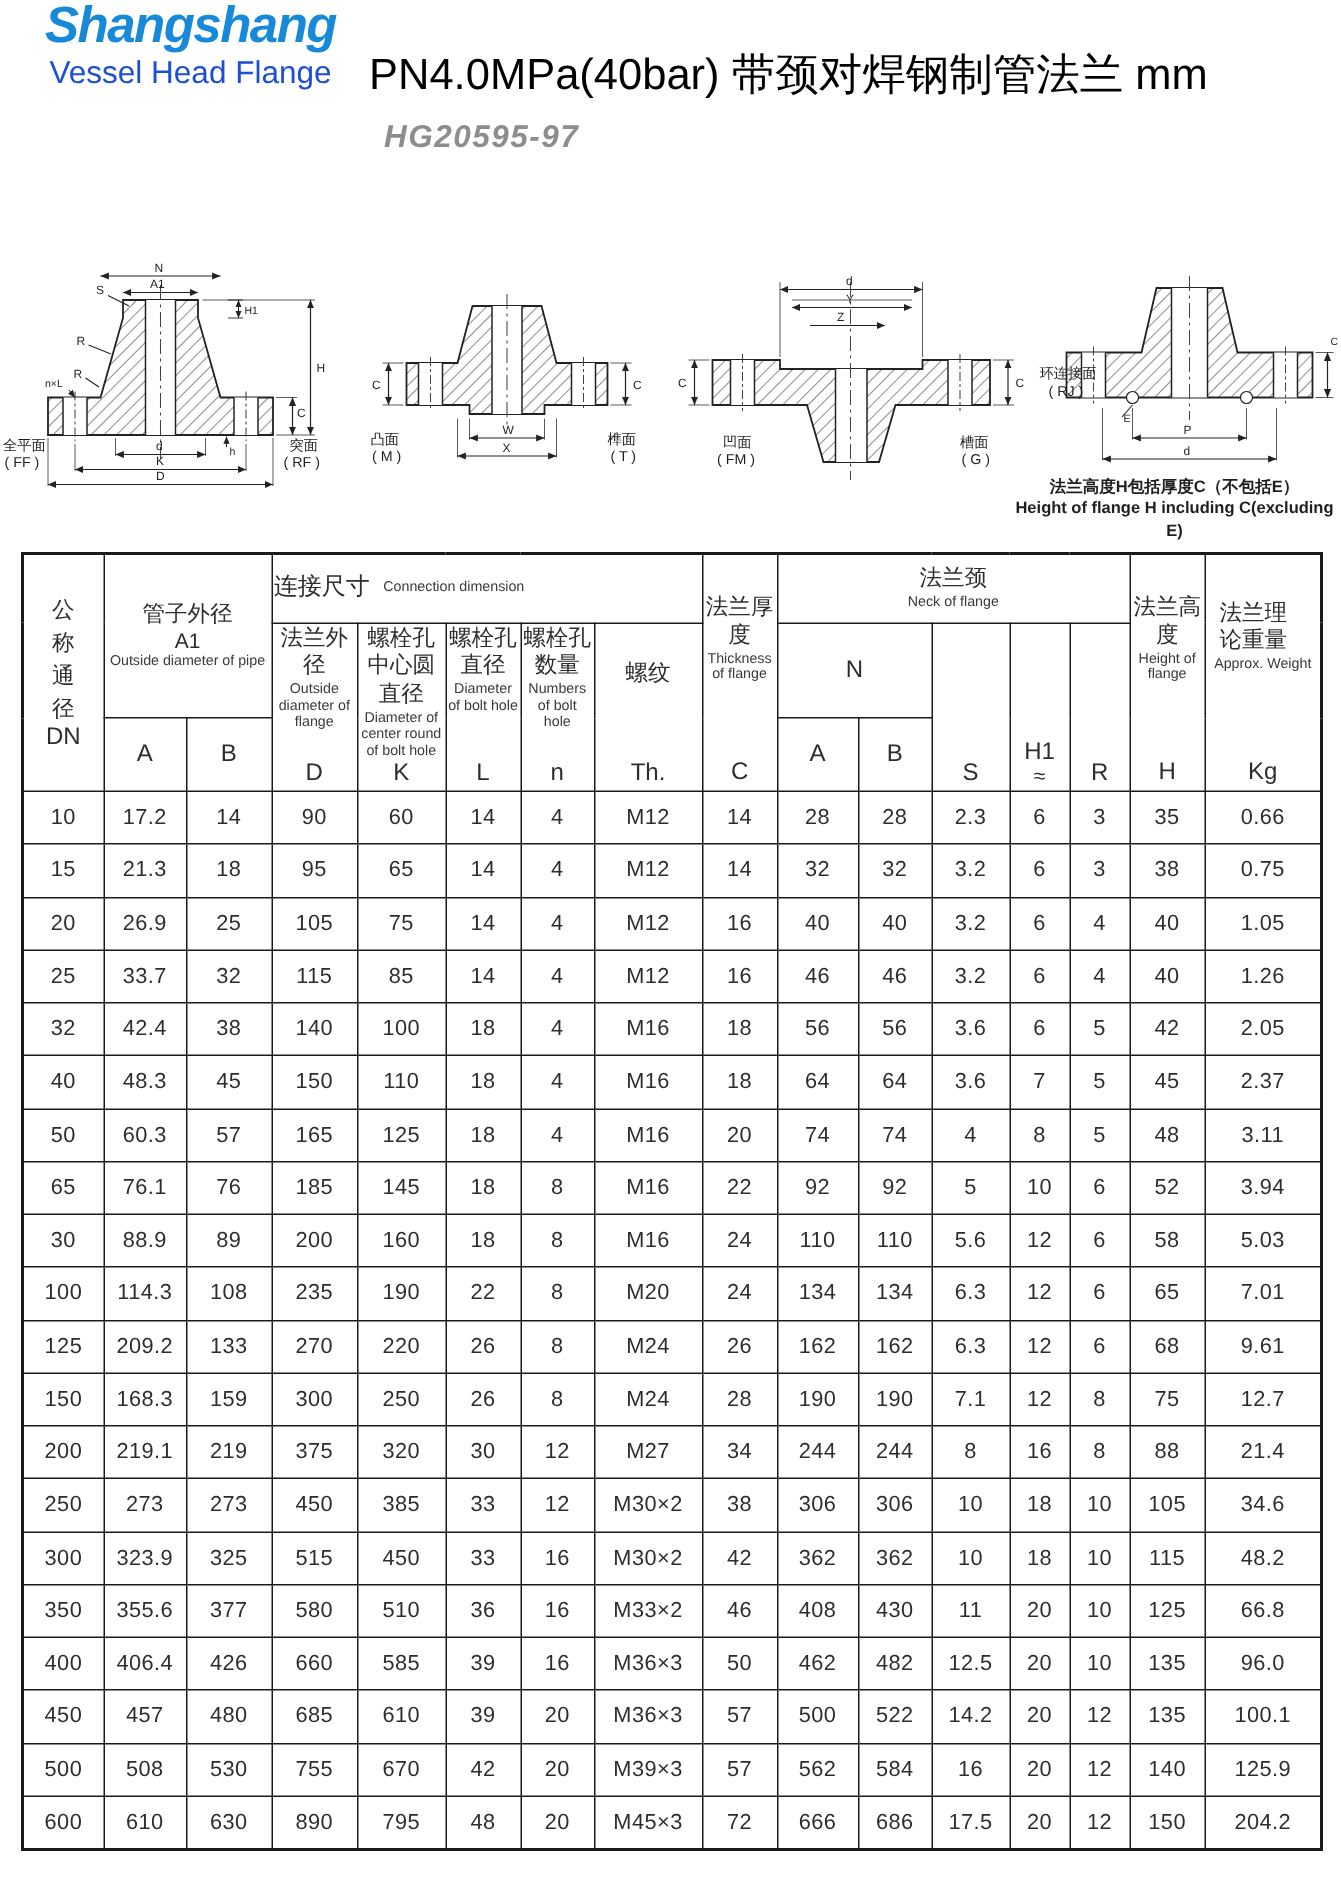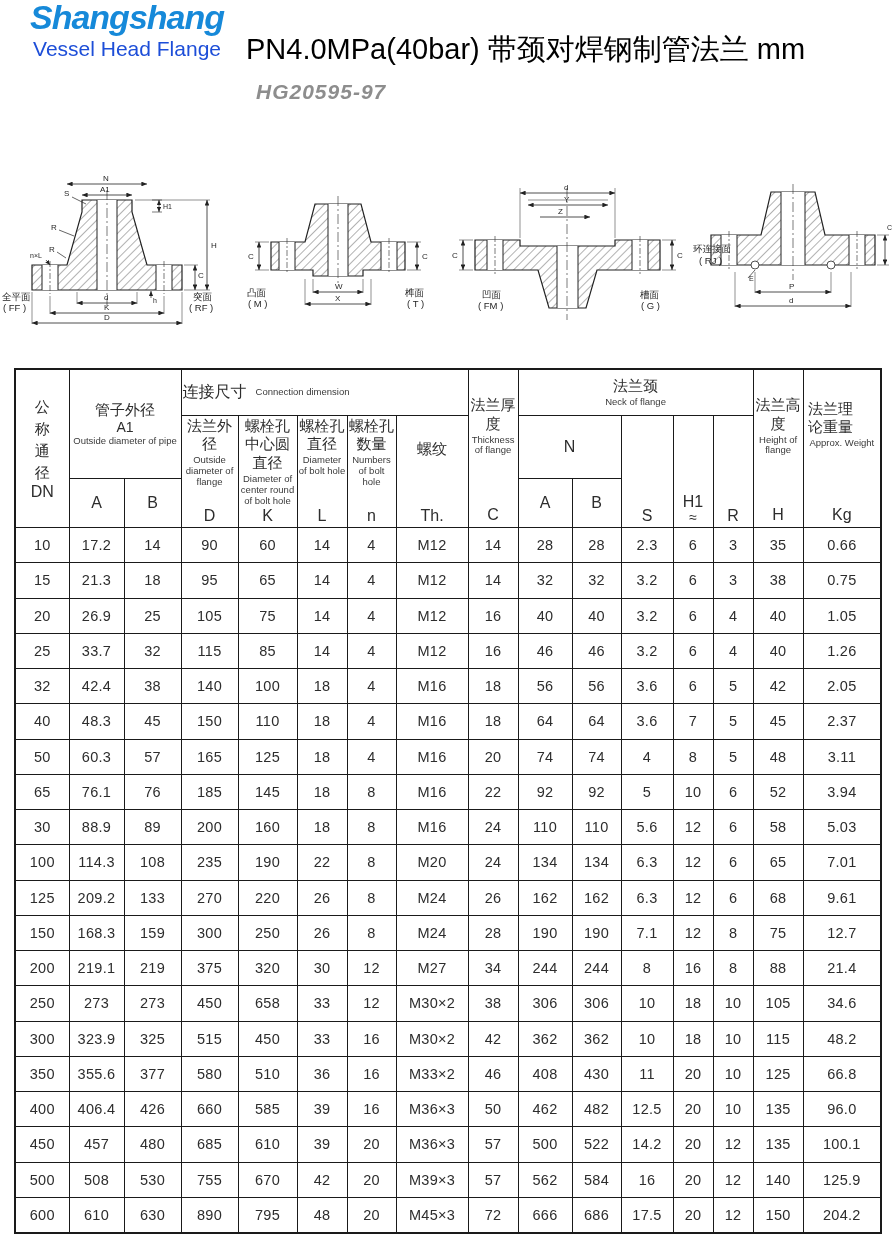--- a/index.html
+++ b/index.html
@@ -31,21 +31,21 @@
     font-weight:normal; color:#2d2d2d; padding:1px; overflow:hidden;
   }
   thead tr.h1 { height:46px; }
   thead tr.h2 { height:57px; }
   thead tr.h3 { height:44px; }
   tbody td { height:35px; font-size:14.5px; letter-spacing:0.3px; }
   .cn  { font-size:15px; line-height:1.25; }
   .cn2 { font-size:15px; line-height:1.25; }
   .en  { font-size:9.5px; line-height:1.15; color:#3a3a3a; margin-top:1px; }
   .code{ font-size:16px; line-height:1.1; }
-  .vcell { display:flex; flex-direction:column; height:100%; width:100%; }
+  .vcell { display:flex; flex-direction:column; align-items:center; height:100%; width:100%; }
   .vcell .bottom { margin-top:auto; padding-bottom:2px; }
   .vcell .mid { margin:auto 0; }
   .conn-flex { display:flex; align-items:center; gap:9px; }
   .dn-vert { width:17px; word-break:break-all; font-size:15px; line-height:1.45; margin:0 auto; }
   .sub1 { font-size:14px; }
   .approx { font-size:14px; line-height:1.0; }
   
   .pagenum { position:absolute; left:26px; top:1286px; font-size:27px; color:#2f2f2f; }
 </style>
 </head>
@@ -250,20 +250,24 @@
     <line x1="42" y1="126" x2="158" y2="126" stroke="#222" stroke-width="0.8" marker-start="url(#ar4)" marker-end="url(#ar4)"></line>
     <text x="96" y="123" font-size="8">d</text>
     <line x1="184" y1="55" x2="196" y2="55" stroke="#222" stroke-width="0.5"></line>
     <line x1="184" y1="85" x2="196" y2="85" stroke="#222" stroke-width="0.5"></line>
     <line x1="192" y1="55" x2="192" y2="85" stroke="#222" stroke-width="0.8" marker-start="url(#ar4)" marker-end="url(#ar4)"></line>
     <text x="194" y="50" font-size="7">C</text>
     <text x="0" y="72" font-size="9.5">环连接面</text>
     <text x="6" y="84" font-size="9.5">( RJ )</text>
   </svg>
 
+  <div class="diag-caption">
+    <div>法兰高度H包括厚度C（不包括E）</div>
+    <div>Height of flange H including C(excluding E)</div>
+  </div>
 
   <div class="tblwrap">
     <table class="flange">
       <colgroup>
         <col style="width:54px">
           <col style="width:55px">
           <col style="width:57px">
           <col style="width:57px">
         <col style="width:59px">
           <col style="width:50px">
@@ -636,21 +640,21 @@
             <td>16</td>
             <td>8</td>
             <td>88</td>
             <td>21.4</td>
           </tr>
           <tr>
             <td>250</td>
             <td>273</td>
             <td>273</td>
             <td>450</td>
-            <td>658</td>
+            <td>385</td>
             <td>33</td>
             <td>12</td>
             <td>M30×2</td>
             <td>38</td>
             <td>306</td>
             <td>306</td>
             <td>10</td>
             <td>18</td>
             <td>10</td>
             <td>105</td>

